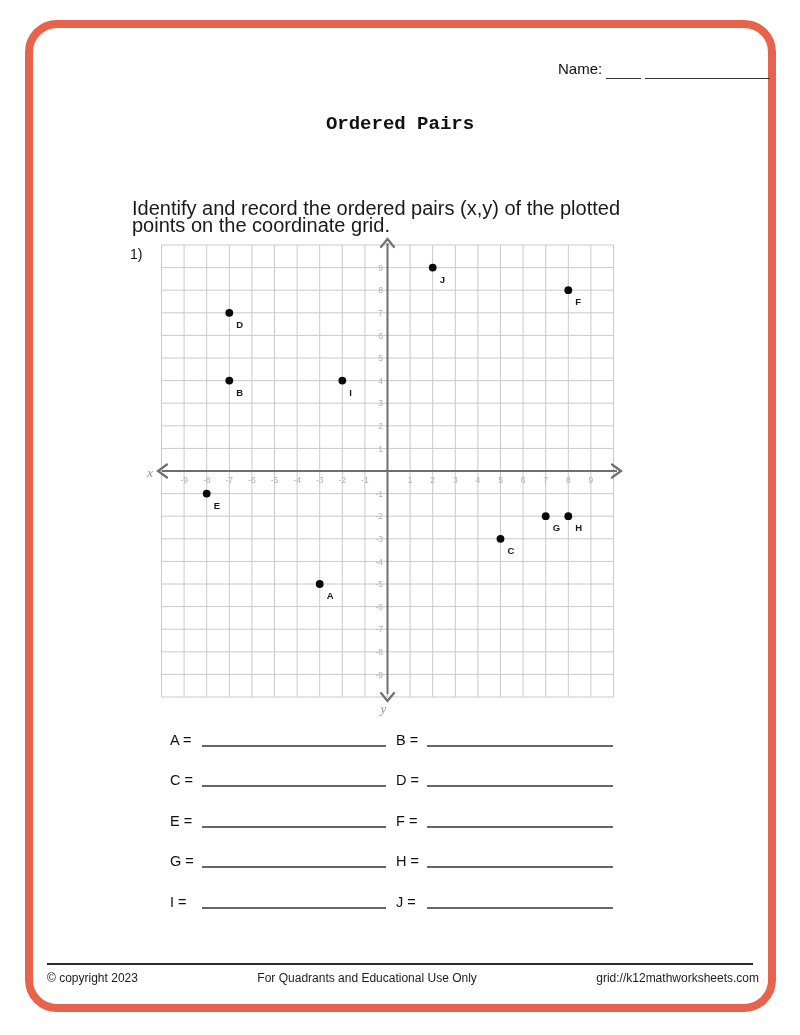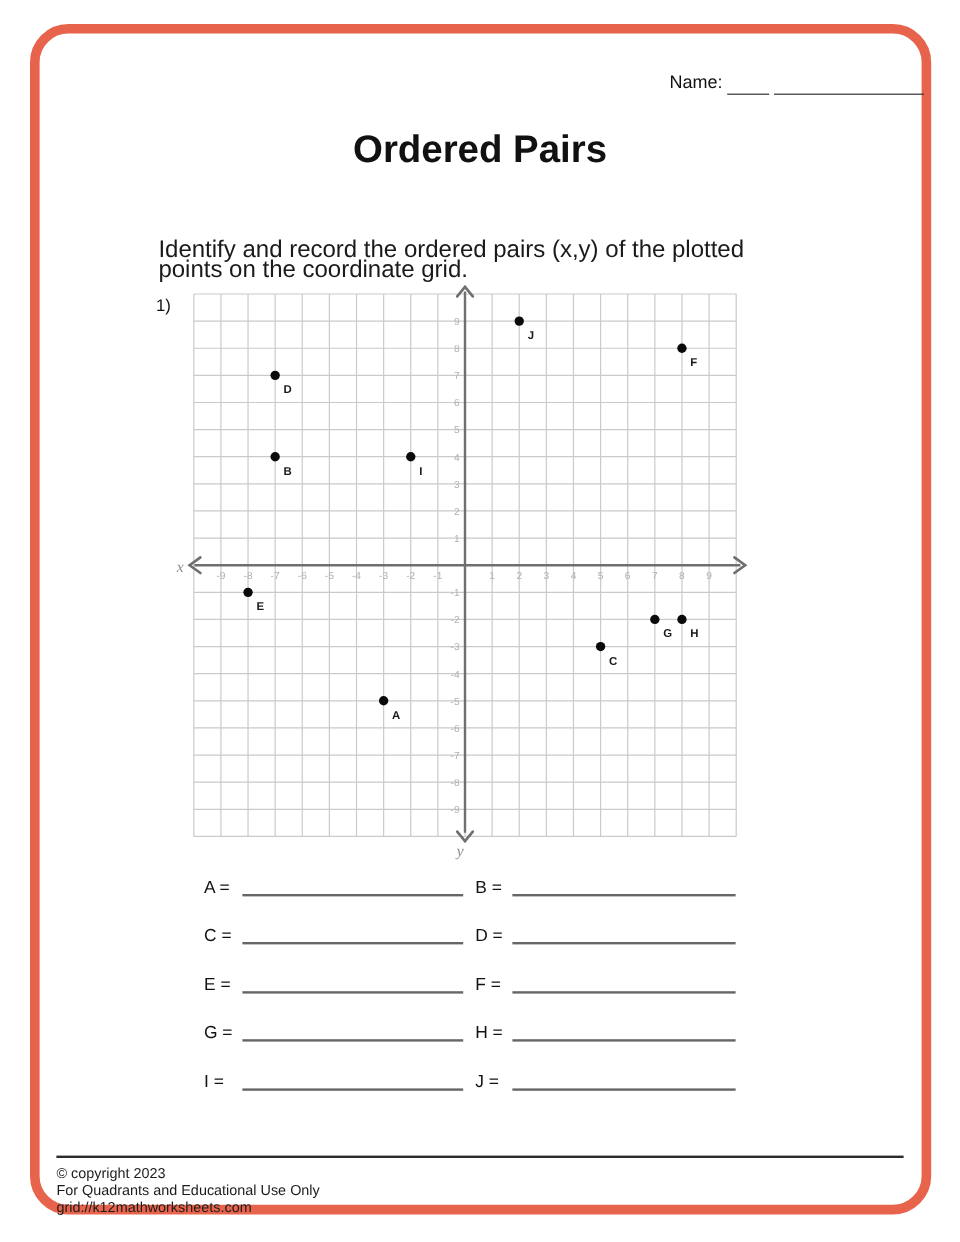--- a/index.html
+++ b/index.html
@@ -28,24 +28,25 @@
     margin-left: 40px;
   }
   .name-row .lbl { padding-bottom: 2px; }
   .name-line { height: 18px; border-bottom: 1.6px solid #333; display: inline-block; }
   .name-line.short { width: 35px; margin-left: 4px; }
   .name-line.long  { width: 125px; margin-left: 4px; }
   .title {
     position: absolute;
     left: 0; right: 0; top: 104px;
     text-align: center;
-    font-size: 32px;
+    font-size: 19px;
     font-weight: 700;
     line-height: 40px;
     color: #111;
+    font-family: Liberation Mono, monospace;
   }
   .instructions {
     position: absolute;
     left: 132px; top: 200px;
     width: 505px;
     font-size: 20px;
     line-height: 17px;
     color: #1a1a1a;
   }
   .problem-number {
@@ -83,21 +84,20 @@
     border-top: 2px solid #2b2b2b;
   }
   .footer {
     position: absolute;
     left: 47px; top: 971px;
     width: 712px;
     display: flex;
     justify-content: space-between;
     font-size: 12px;
     color: #1c1c1c;
-    flex-direction: column;
   }
 </style>
 </head>
 <body>
 
 <div class="page-border"></div>
 
 <div class="name-row">
   <span class="lbl">Name:</span>
   <span class="name-line short"></span>

